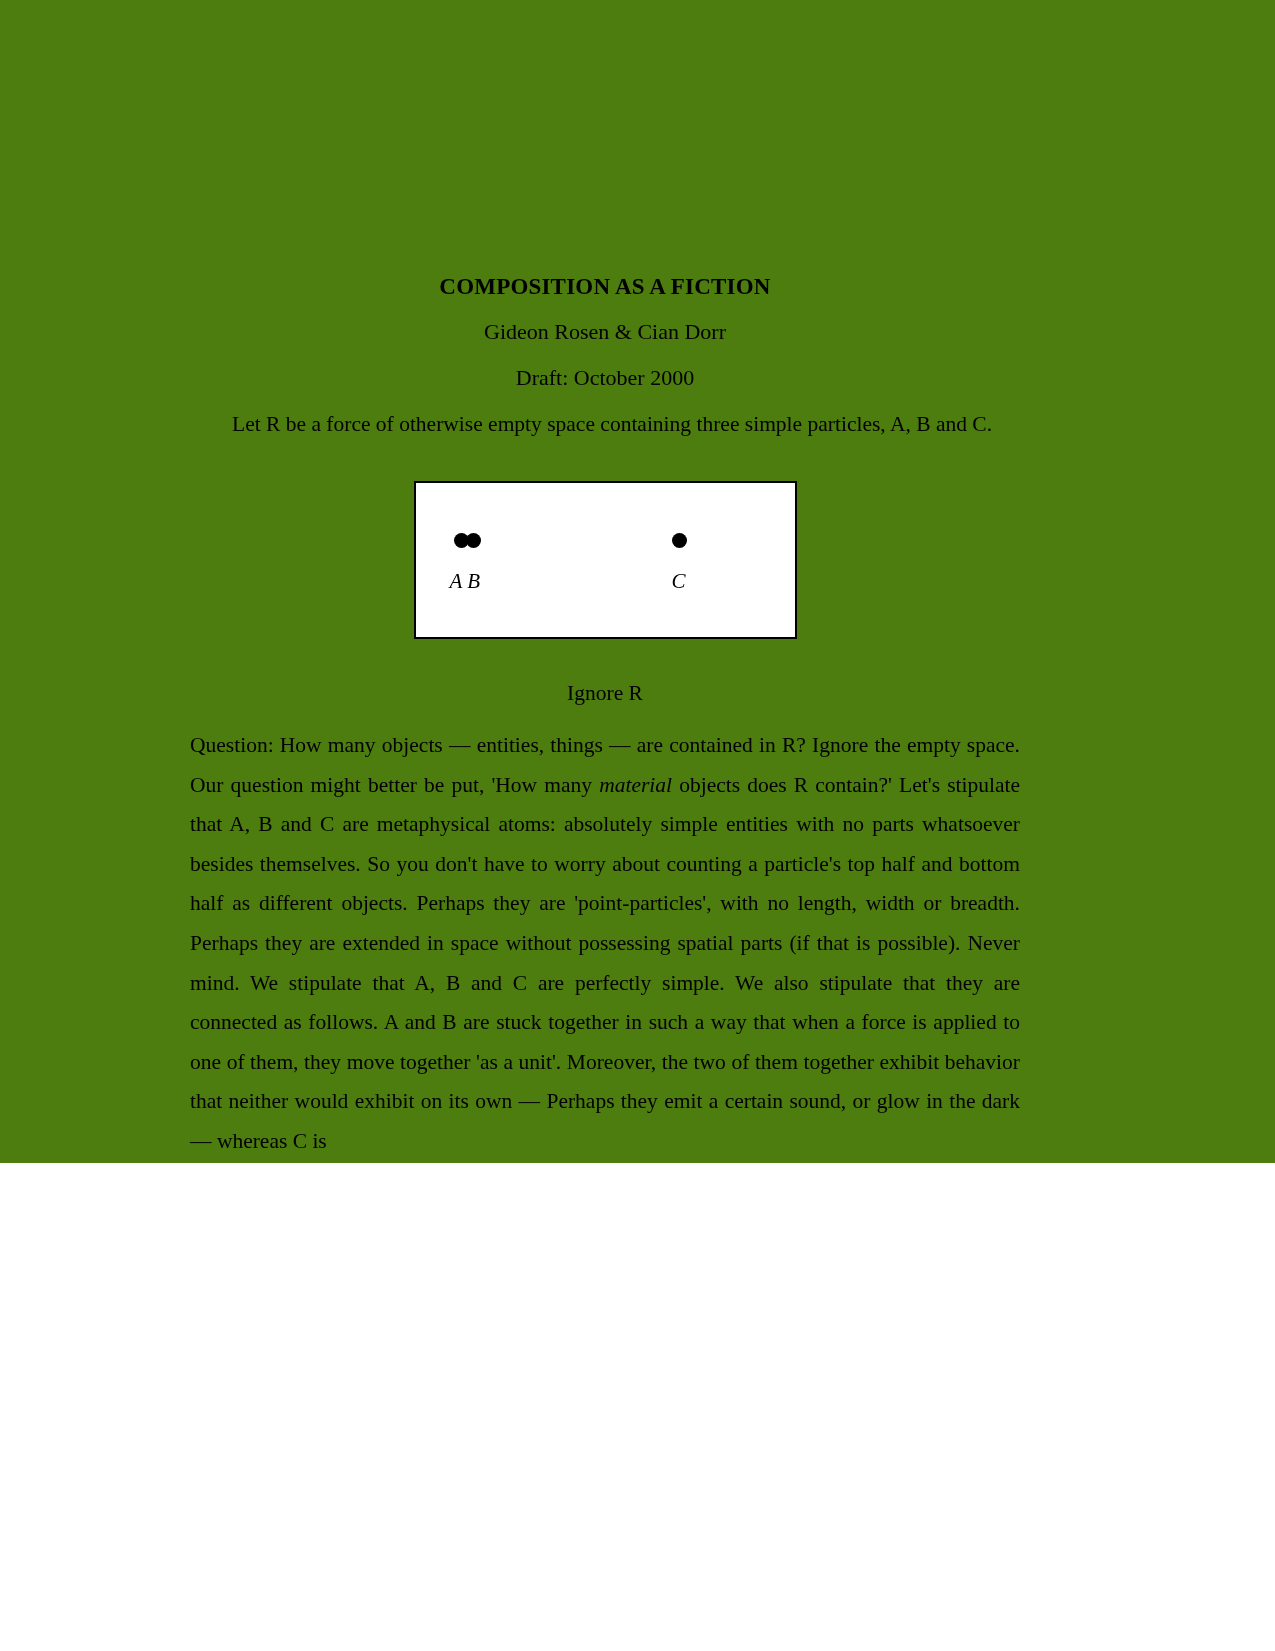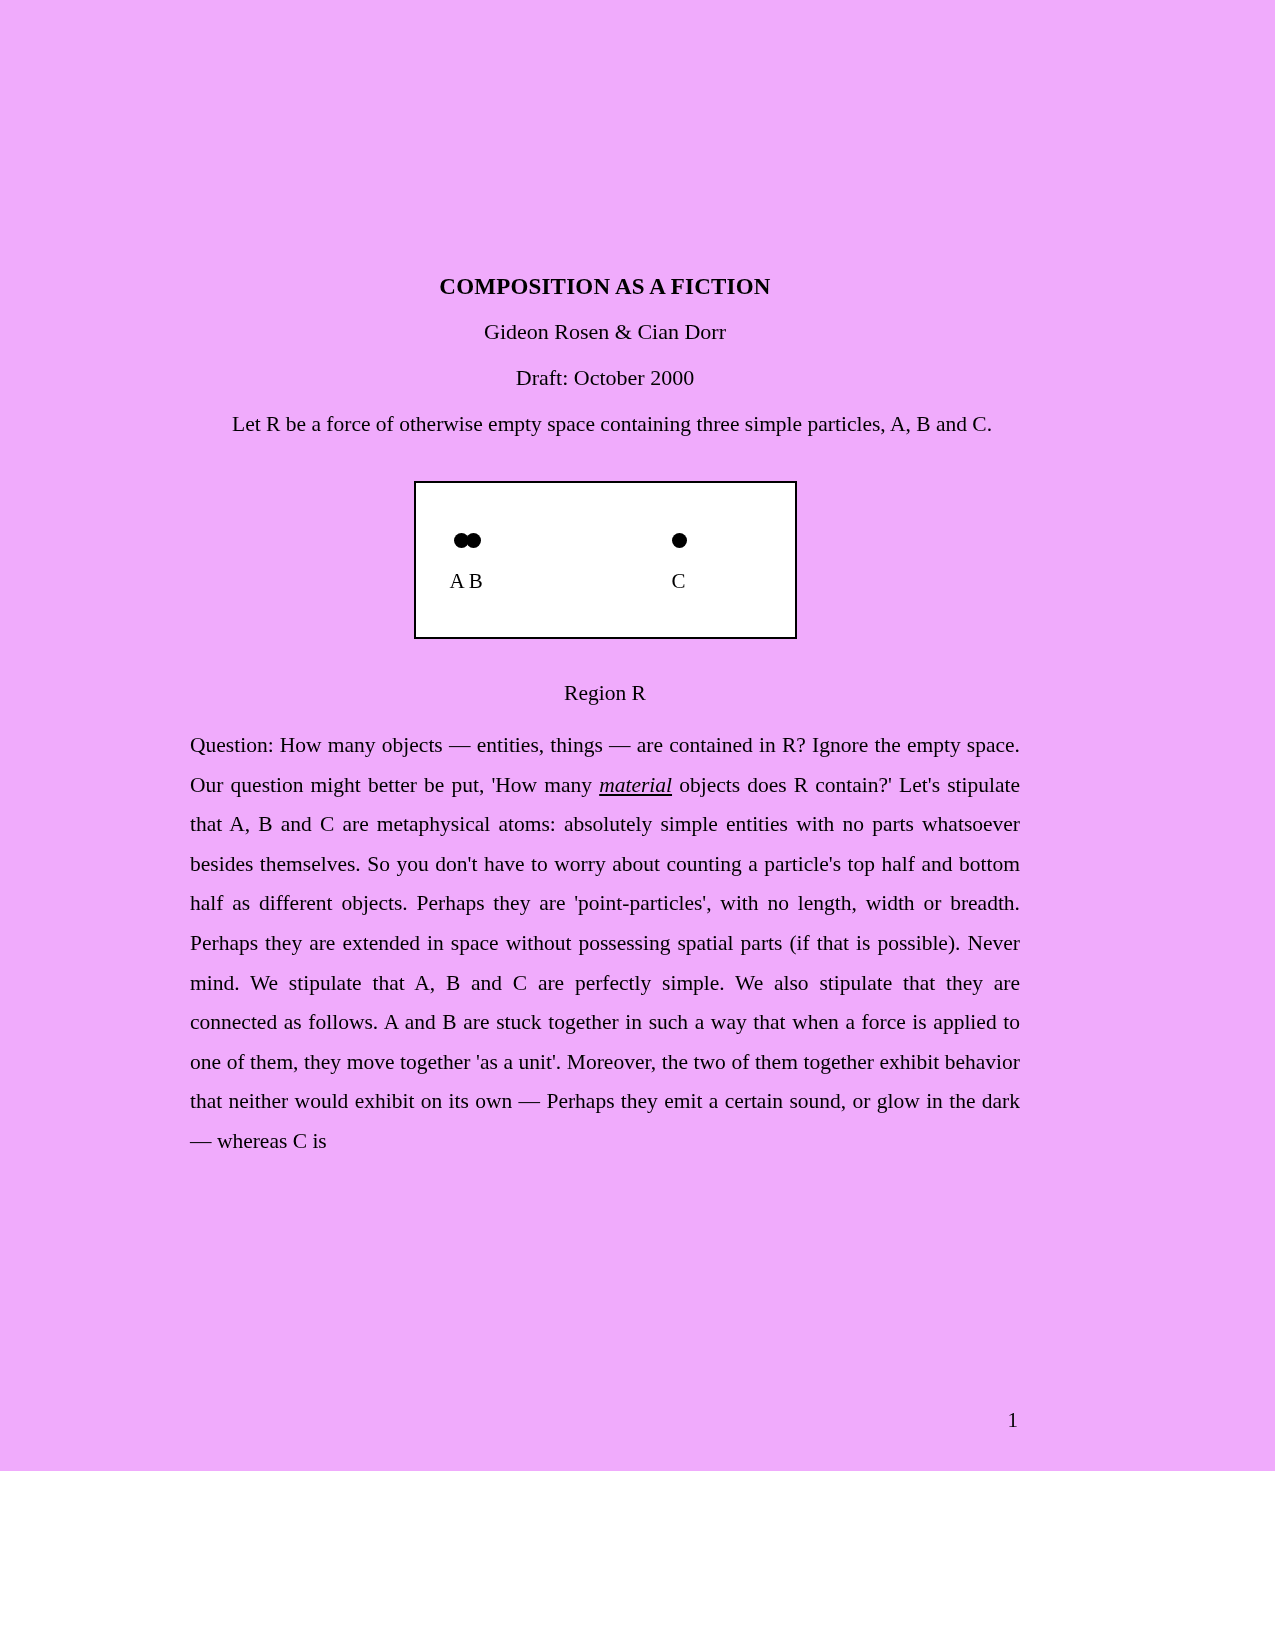--- a/index.html
+++ b/index.html
@@ -7,22 +7,22 @@
     padding: 0;
     background: #ffffff;
   }
   body {
     font-family: "Liberation Serif", "DejaVu Serif", serif;
     color: #000000;
   }
   .page {
     position: relative;
     width: 1275px;
-    height: 1471px;
-    background: #f0abfc;
+    height: 1163px;
+    background: #4d7c0f;
     margin: 0 auto;
     overflow: hidden;
   }
   .content {
     position: absolute;
     left: 190px;
     top: 0;
     width: 830px;
   }
 
@@ -69,21 +69,21 @@
     text-justify: inter-word;
     margin: 0;
   }
   p.first-par {
     margin-top: 16px;
     text-indent: 42px;
   }
   p.main-par {
     margin-top: 0;
   }
-  .ital { font-style: italic; text-decoration: underline; }
+  .ital { font-style: italic; }
 
   
   .figure-wrap {
     margin-top: 36px;
   }
   .region-box {
     position: relative;
     box-sizing: border-box;
     width: 383px;
     height: 158px;
@@ -99,20 +99,21 @@
     background: #000000;
   }
   .dot-a { left: 38px; top: 50px; }
   .dot-b { left: 50px; top: 50px; }
   .dot-c { left: 256px; top: 50px; }
   .dot-label {
     position: absolute;
     font-size: 21px;
     line-height: 1;
     white-space: pre;
+    font-style: italic;
   }
   .label-ab { left: 34px; top: 88px; }
   .label-c  { left: 256px; top: 88px; }
 
   .figure-caption {
     text-align: center;
     font-size: 21.5px;
     line-height: 1.0;
     margin-top: 44px;
     margin-bottom: 22px;
@@ -144,21 +145,21 @@
     <p class="body first-par">Let R be a force of otherwise empty space containing three simple particles, A, B and C.</p>
 
     <div class="figure-wrap">
       <div class="region-box">
         <span class="dot dot-a"></span>
         <span class="dot dot-b"></span>
         <span class="dot dot-c"></span>
         <span class="dot-label label-ab">A B</span>
         <span class="dot-label label-c">C</span>
       </div>
-      <div class="figure-caption">Region R</div>
+      <div class="figure-caption">Ignore R</div>
     </div>
 
     <p class="body main-par"><span>Question: How many objects — entities, things — are contained in R?  Ignore the empty space. Our question might better be put, 'How many </span><span class="ital">material</span><span> objects does R contain?' Let's stipulate that A, B and C are metaphysical atoms: absolutely simple entities with no parts whatsoever besides themselves. So you don't have to worry about counting a particle's top half and bottom half as different objects.  Perhaps they are 'point-particles', with no length, width or breadth. Perhaps they are extended in space without possessing spatial parts (if that is possible).  Never mind. We stipulate that A, B and C are perfectly simple.  We also stipulate that they are connected as follows.  A and B are stuck together in such a way that when a force is applied to one of them, they move together 'as a unit'. Moreover, the two of them together exhibit behavior that neither would exhibit on its own —   Perhaps they emit a certain sound, or glow in the dark — whereas C is</span></p>
 
   </div>
 
   <div class="page-number">1</div>
 
 </div>
 

